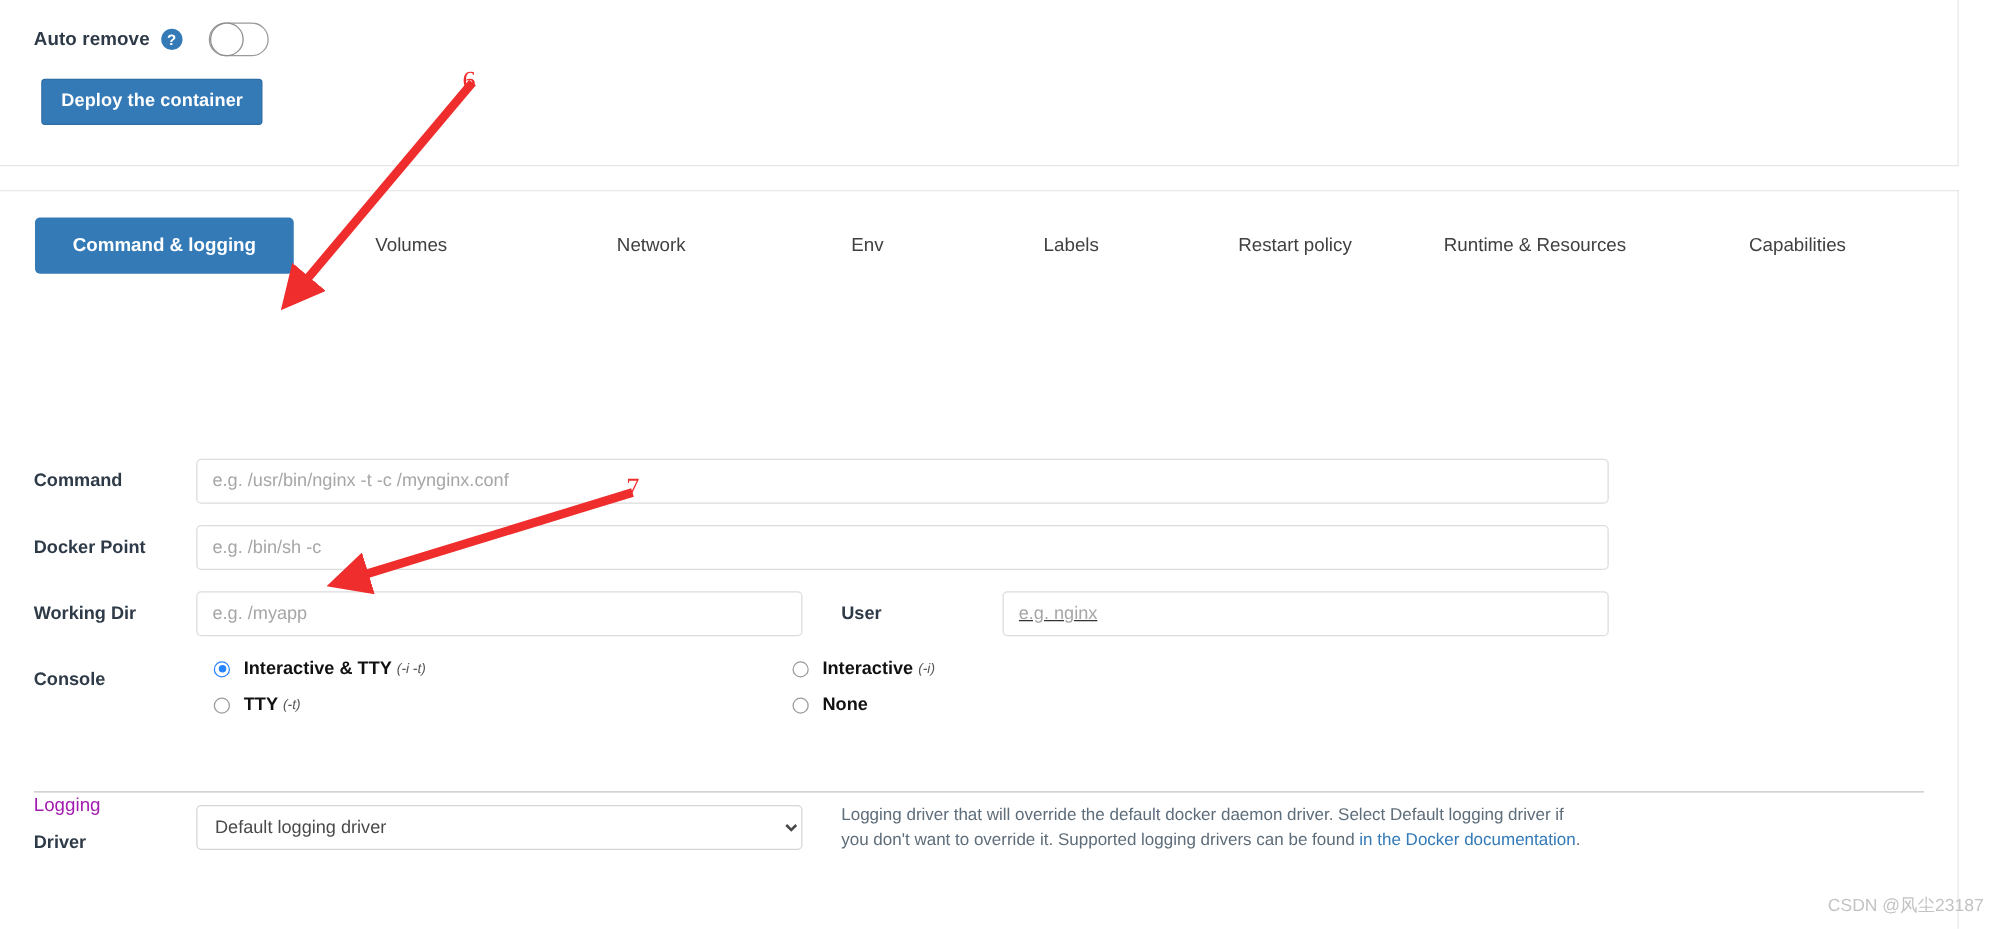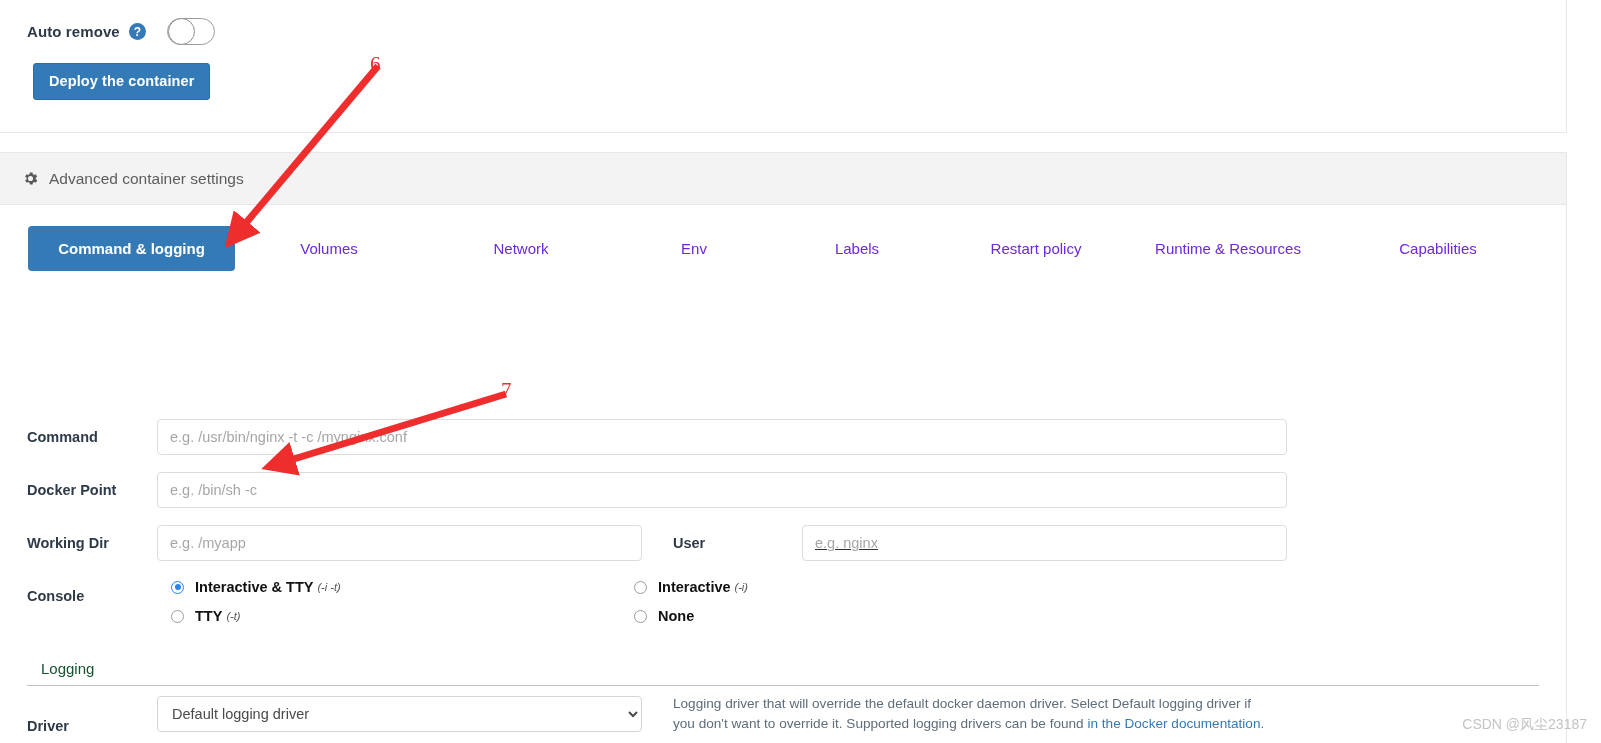--- a/index.html
+++ b/index.html
@@ -84,21 +84,21 @@
   .tabs {
     position: relative;
     margin-top: 21px;
     height: 48px;
     padding-left: 10px;
   }
   .tab {
     position: absolute; top: 0;
     height: 45px;
     display: flex; align-items: center; justify-content: center;
-    color: #6d28d9; font-size: 15px;
+    color: #404040; font-size: 15px;
     cursor: pointer; white-space: nowrap;
     border-radius: 4px;
   }
   .tab.active {
     background: #337ab7; color: #ffffff; font-weight: bold;
   }
 
   
   .form { position: relative; margin-top: 8px; }
   .flabel {
@@ -134,22 +134,22 @@
   .radio.checked::after {
     content: ""; position: absolute; left: 2.5px; top: 2.5px;
     width: 6px; height: 6px; border-radius: 50%; background: #2684ff;
   }
   .radio.checked { box-shadow: 0 0 0 0 #fff; }
   .ropt-main { font-weight: bold; color: #111; }
   .ropt-flag { color: #555; font-weight: normal; margin-left: 4px; font-size: 11px; font-style: italic; }
 
   
   .sec-title {
-    position: absolute; left: 41px;
-    font-size: 15px; color: #14532d;
+    position: absolute; left: 27px;
+    font-size: 15px; color: #a21caf; margin-top: 28px;
   }
   .sec-rule {
     position: absolute; left: 27px; right: 27px;
     border-bottom: 1px solid #c4c4c4;
   }
 
   select.fselect {
     position: absolute;
     height: 36px;
     border: 1px solid #d5d5d5;
@@ -191,28 +191,20 @@
       <span class="help-icon">?</span>
       <div class="toggle">
         <div class="knob"></div>
       </div>
     </div>
     <button class="btn-deploy">Deploy the container</button>
   </div>
 
   <div class="card-adv">
 
-    <div class="adv-header">
-      <span class="gear">
-        <svg width="17" height="17" viewBox="0 0 24 24" fill="#5a5a5a">
-          <path d="M19.4 13a7.6 7.6 0 0 0 0-2l2.1-1.6-2-3.4-2.5 1a7.6 7.6 0 0 0-1.7-1l-.4-2.6h-3.9l-.4 2.6c-.6.2-1.2.6-1.7 1l-2.5-1-2 3.4L6.6 11a7.6 7.6 0 0 0 0 2l-2.1 1.6 2 3.4 2.5-1c.5.4 1.1.8 1.7 1l.4 2.6h3.9l.4-2.6c.6-.2 1.2-.6 1.7-1l2.5 1 2-3.4L19.4 13zM12 15.6A3.6 3.6 0 1 1 15.6 12 3.6 3.6 0 0 1 12 15.6z"></path>
-        </svg>
-      </span>
-      <span class="adv-header-title">Advanced container settings</span>
-    </div>
 
     <div class="tabs" id="tabbar">
         <div class="tab active" style="left: 28px; width: 207px;">Command &amp; logging</div>
         <div class="tab" style="left: 269px; width: 120px;">Volumes</div>
         <div class="tab" style="left: 462px; width: 118px;">Network</div>
         <div class="tab" style="left: 658px; width: 72px;">Env</div>
         <div class="tab" style="left: 809px; width: 96px;">Labels</div>
         <div class="tab" style="left: 968px; width: 136px;">Restart policy</div>
         <div class="tab" style="left: 1130px; width: 196px;">Runtime &amp; Resources</div>
         <div class="tab" style="left: 1377px; width: 122px;">Capabilities</div>

